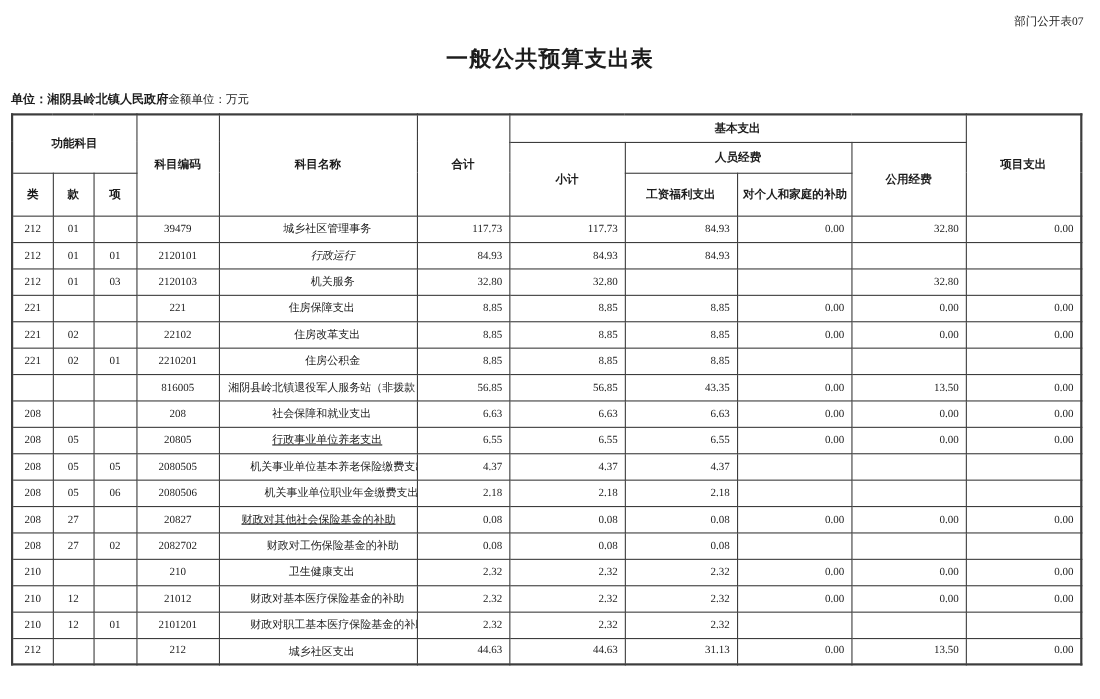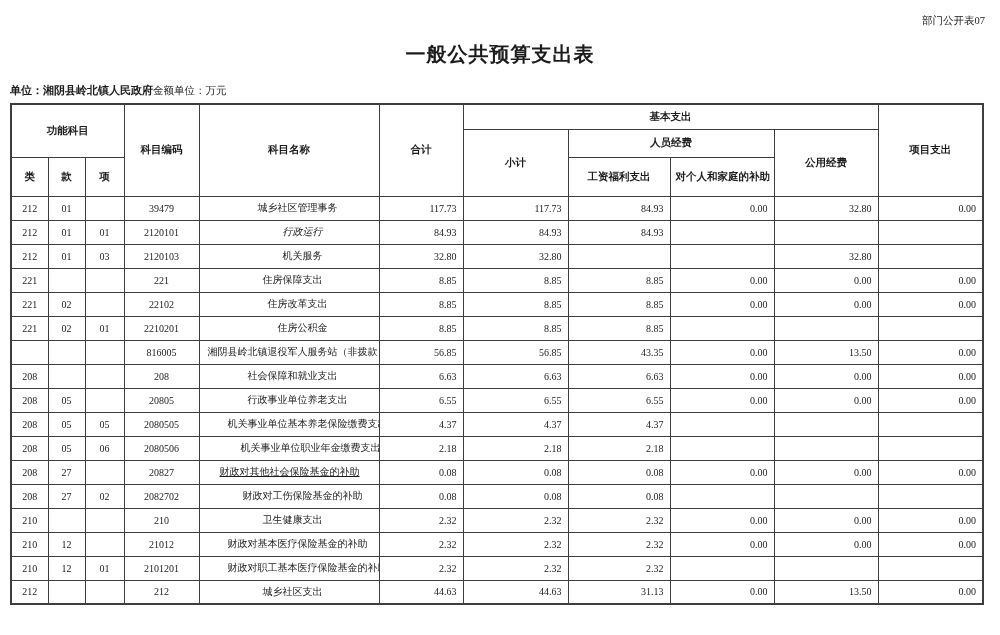--- a/index.html
+++ b/index.html
@@ -221,21 +221,21 @@
         <td class="c-num">6.63</td>
         <td class="c-num">0.00</td>
         <td class="c-num">0.00</td>
         <td class="c-num">0.00</td>
       </tr>
       <tr>
         <td class="c-center">208</td>
         <td class="c-center">05</td>
         <td class="c-center"></td>
         <td class="c-center">20805</td>
-        <td class="c-name" style="padding-left: 18px;">行政事业单位养老支出</td>
+        <td class="c-name" style="padding-left: 18px; text-decoration: underline;">行政事业单位养老支出</td>
         <td class="c-num">6.55</td>
         <td class="c-num">6.55</td>
         <td class="c-num">6.55</td>
         <td class="c-num">0.00</td>
         <td class="c-num">0.00</td>
         <td class="c-num">0.00</td>
       </tr>
       <tr>
         <td class="c-center">208</td>
         <td class="c-center">05</td>

